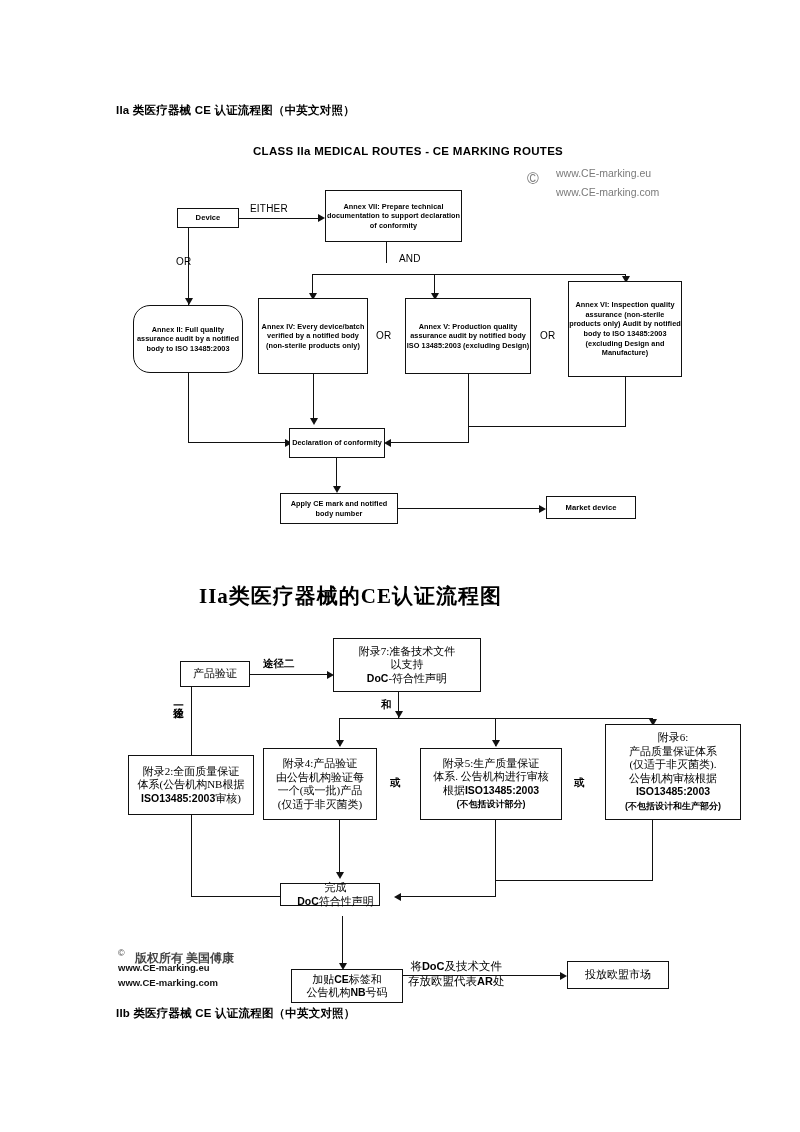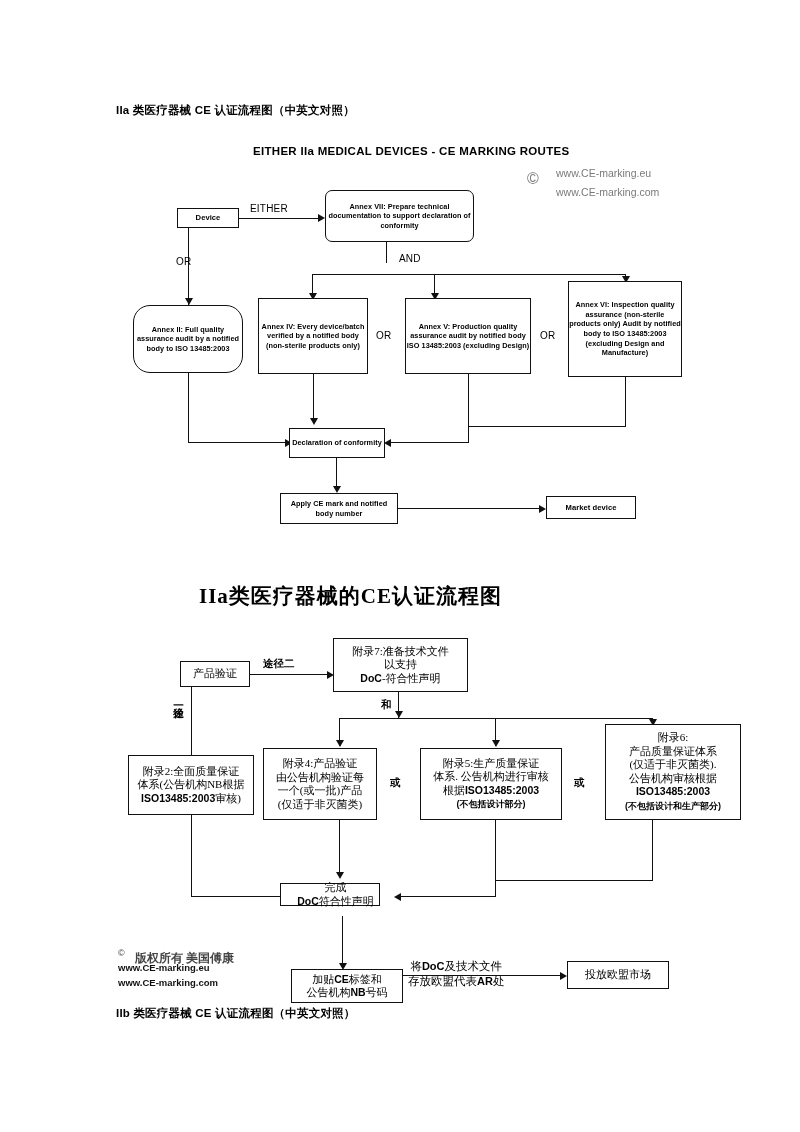--- a/index.html
+++ b/index.html
@@ -75,37 +75,37 @@
 </style>
 </head>
 <body>
 
 <div class="page">
 
   <div class="doc-heading abs" style="left:116px;top:103px;">IIa 类医疗器械 CE 认证流程图（中英文对照）</div>
 
   <div>
 
-    <div class="chart-title-en abs" style="left:253px;top:145px;">EITHER IIa MEDICAL DEVICES - CE MARKING ROUTES</div>
+    <div class="chart-title-en abs" style="left:253px;top:145px;">CLASS IIa MEDICAL ROUTES - CE MARKING ROUTES</div>
 
     <div>
       <div class="wm-c" style="left:527px;top:170px;">©</div>
       <div class="wm" style="left:556px;top:167px;">www.CE-marking.eu</div>
       <div class="wm" style="left:556px;top:186px;">www.CE-marking.com</div>
     </div>
 
     <div class="box en small" style="left:177px;top:208px;width:62px;height:20px;">
       <span class="txt">Device</span>
     </div>
 
     <div class="hline" style="left:239px;top:217.5px;width:80px;"></div>
     <div class="arrow-r" style="left:318px;top:214px;"></div>
     <div class="lbl-en" style="left:250px;top:203px;">EITHER</div>
 
-    <div class="box en" style="left:325px;top:190px;width:149px;height:52px;border-radius:7px;">
+    <div class="box en" style="left:325px;top:190px;width:137px;height:52px;">
       <span class="txt">Annex VII: Prepare technical documentation to support declaration of conformity</span>
     </div>
 
     <div class="vline" style="left:188px;top:228px;height:77px;"></div>
     <div class="arrow-d" style="left:184.5px;top:298px;"></div>
     <div class="lbl-en" style="left:176px;top:256px;">OR</div>
 
     <div class="vline" style="left:386px;top:242px;height:21px;"></div>
     <div class="lbl-en" style="left:399px;top:253px;">AND</div>
 
@@ -176,21 +176,21 @@
     <div class="chart-title-cn abs" style="left:199px;top:582px;">IIa类医疗器械的CE认证流程图</div>
 
     <div class="box cn" style="left:180px;top:661px;width:70px;height:26px;">
       <span class="txt">产品验证</span>
     </div>
 
     <div class="hline" style="left:250px;top:674px;width:78px;"></div>
     <div class="arrow-r" style="left:327px;top:670.5px;"></div>
     <div class="lbl-cn" style="left:263px;top:657px;">途径二</div>
 
-    <div class="box cn" style="left:333px;top:638px;width:135px;height:54px;text-align:center;">
+    <div class="box cn" style="left:333px;top:638px;width:148px;height:54px;text-align:center;">
       <span class="txt">
         <span>附录7:准备技术文件</span><br>
         <span>以支持</span><br>
         <b>DoC</b><span>-符合性声明</span>
       </span>
     </div>
 
     <div class="vline" style="left:191px;top:687px;height:82px;"></div>
     <div class="arrow-d" style="left:187.5px;top:762px;"></div>
     <div class="lbl-cn vert" style="left:172px;top:700px;">途径一</div>

